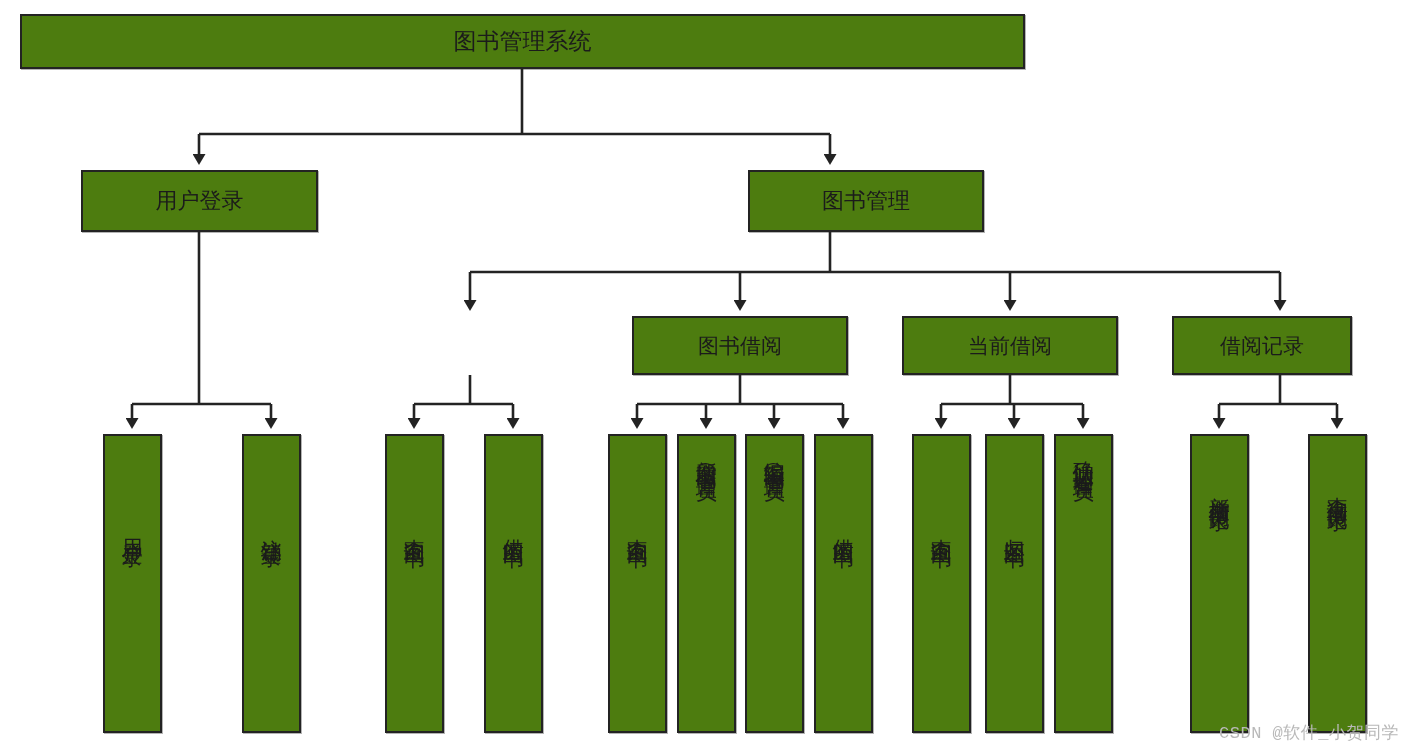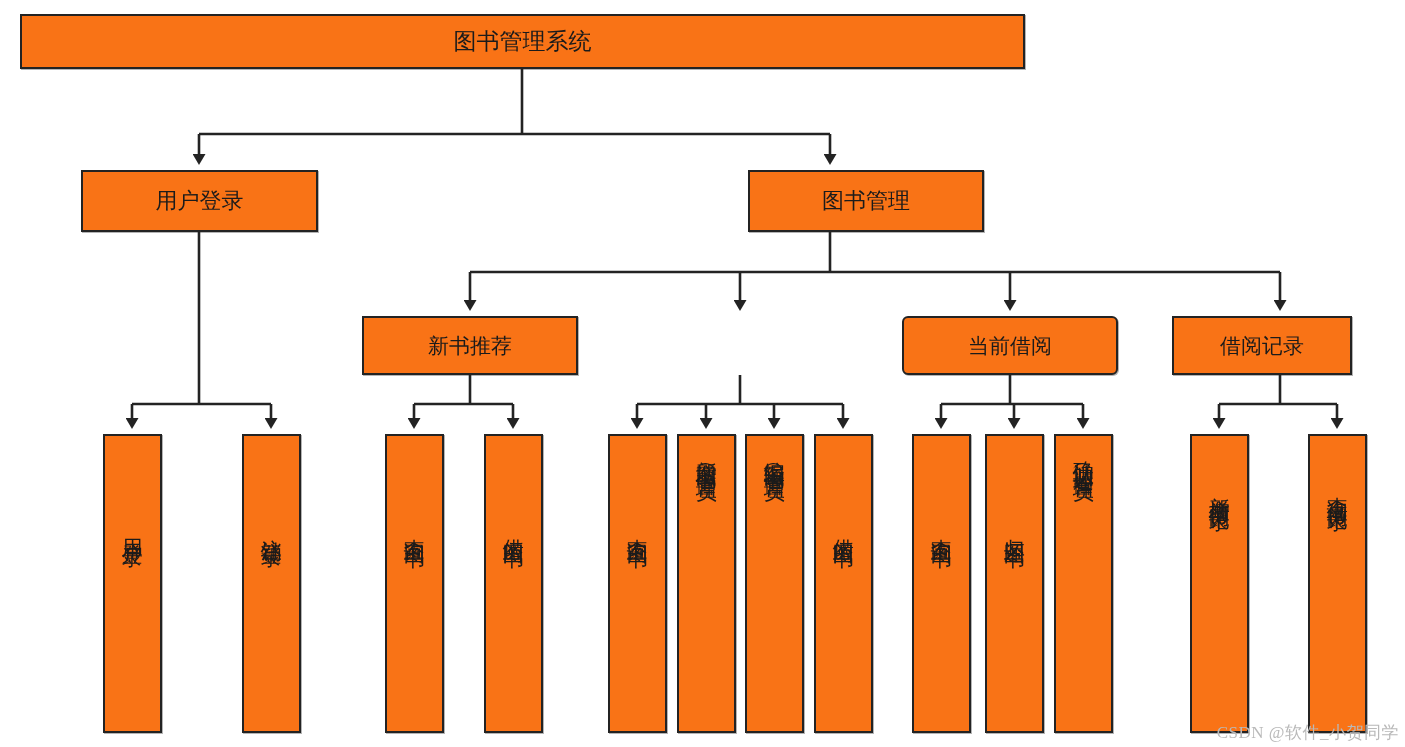--- a/index.html
+++ b/index.html
@@ -20,21 +20,21 @@
   #diagram-svg {
     position: absolute;
     left: 0;
     top: 0;
     width: 1405px;
     height: 747px;
   }
   .node-box {
     position: absolute;
     box-sizing: border-box;
-    background: #f97316;
+    background: #4d7c0f;
     border: 2px solid #232323;
     display: flex;
     align-items: center;
     justify-content: center;
     text-align: right;
     color: #1b1b1b;
     box-shadow: 1px 1px 0 rgba(40,40,40,0.35);
   }
   .node-label {
     font-family: "Liberation Sans", "DejaVu Sans", sans-serif;
@@ -57,21 +57,21 @@
     padding-top: 8px;
   }
   .leaf.pad-mid { padding-top: 86px; }
   .leaf.pad-small { padding-top: 44px; }
   #watermark {
     position: absolute;
     right: 6px;
     bottom: 3px;
     font-size: 17px;
     color: #b9b9b9;
-    font-family: Liberation Serif, serif;
+    font-family: Liberation Mono, monospace;
     letter-spacing: 0.5px;
     user-select: none;
   }
 </style>
 </head>
 <body>
 
 <div id="canvas">
 
   <svg id="diagram-svg" viewBox="0 0 1405 747" xmlns="http://www.w3.org/2000/svg">
@@ -128,24 +128,24 @@
     <span class="node-label">图书管理系统</span>
   </div>
 
   <div class="node-box level-2" style="left:81px; top:170px; width:237px; height:62px;">
     <span class="node-label">用户登录</span>
   </div>
   <div class="node-box level-2" style="left:712px; top:170px; width:236px; height:62px;margin-left:36px;">
     <span class="node-label">图书管理</span>
   </div>
 
-  <div class="node-box level-3" style="left:362px; top:316px; width:216px; height:59px;">
-    <span class="node-label">新书推荐</span>
+  <div class="node-box level-3" style="left:632px; top:316px; width:216px; height:59px;">
+    <span class="node-label">图书借阅</span>
   </div>
-  <div class="node-box level-3" style="left:902px; top:316px; width:216px; height:59px;border-radius:6px;">
+  <div class="node-box level-3" style="left:902px; top:316px; width:216px; height:59px;">
     <span class="node-label">当前借阅</span>
   </div>
   <div class="node-box level-3" style="left:1172px; top:316px; width:180px; height:59px;">
     <span class="node-label">借阅记录</span>
   </div>
 
   <div class="node-box leaf pad-mid" style="left:103px; top:434px; width:59px; height:299px;">
     <span class="node-label">用户登录</span>
   </div>
   <div class="node-box leaf pad-mid" style="left:242px; top:434px; width:59px; height:299px;">

